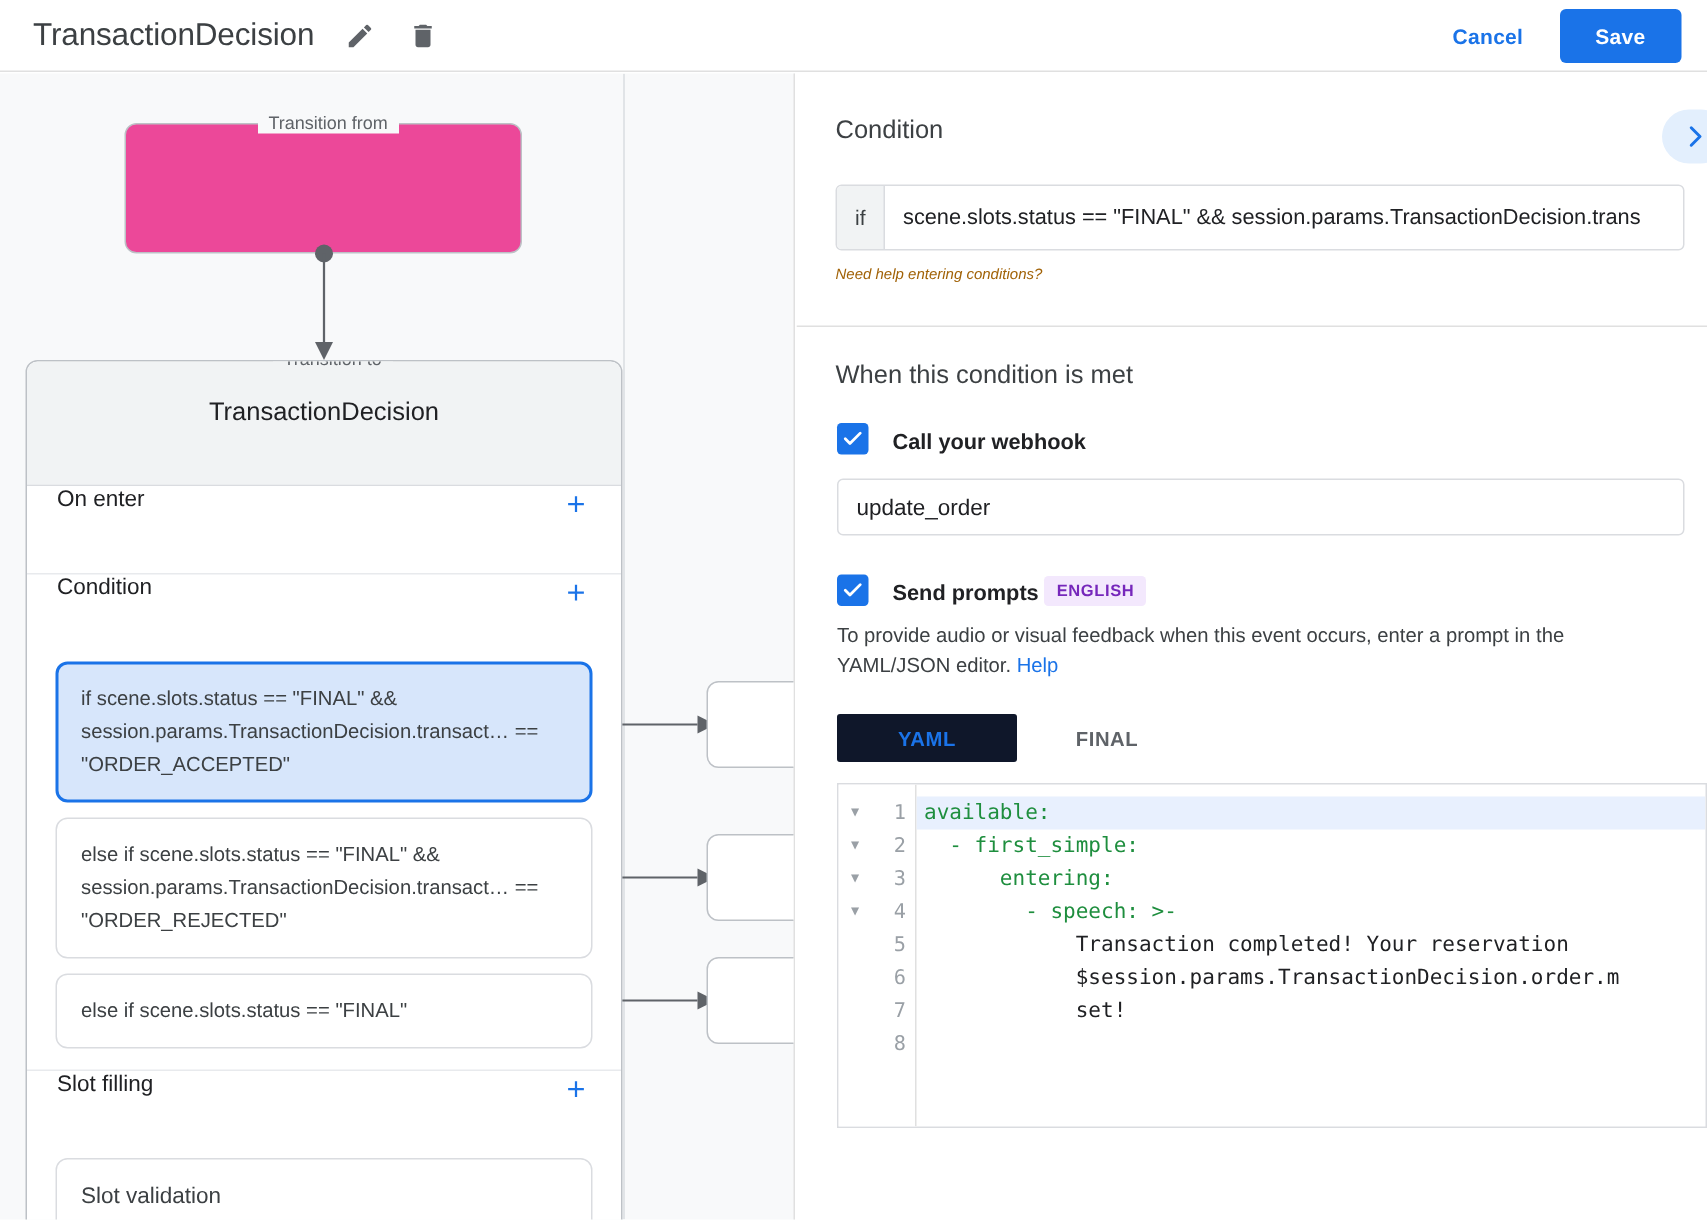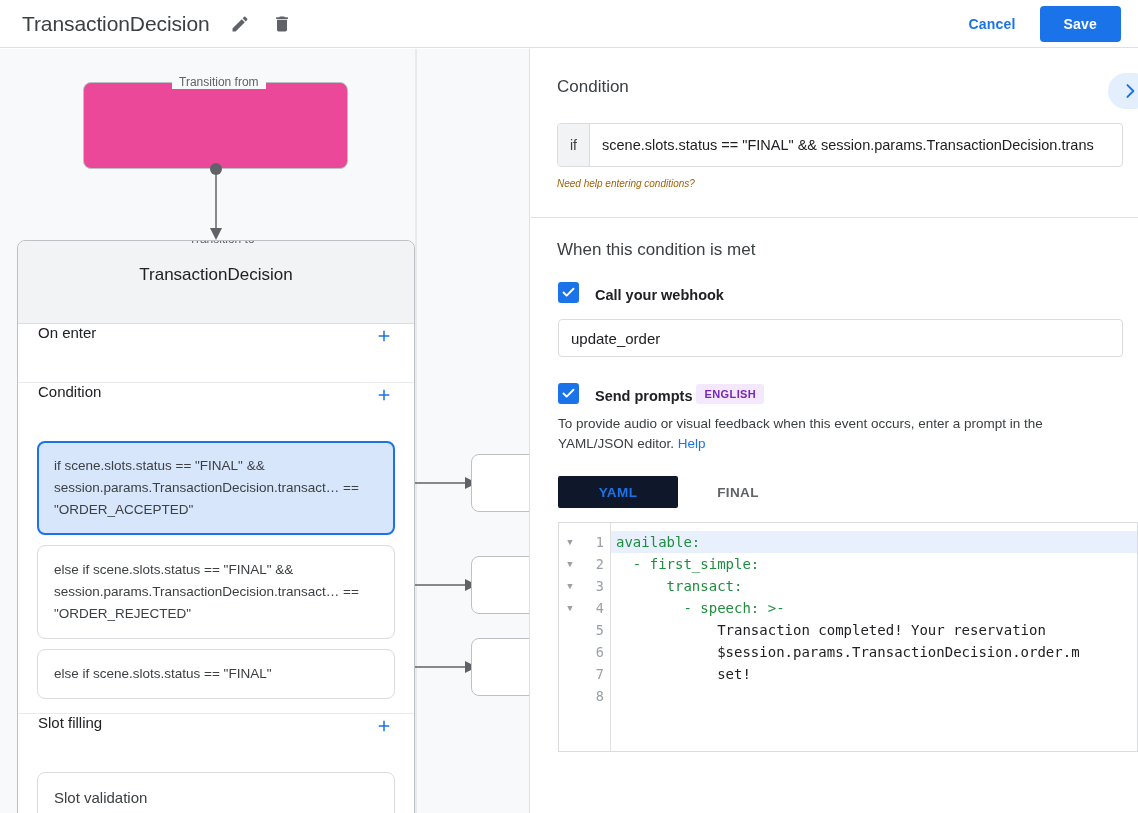--- a/index.html
+++ b/index.html
@@ -549,21 +549,21 @@
           <div class="lineno">3</div>
           <div class="lineno">4</div>
           <div class="lineno">5</div>
           <div class="lineno">6</div>
           <div class="lineno">7</div>
           <div class="lineno">8</div>
         </div>
       <div id="code-area">
           <div class="codeline hl"><span class="ykey">available:</span></div>
           <div class="codeline">  <span class="ykey">- first_simple:</span></div>
-          <div class="codeline">      <span class="ykey">transact:</span></div>
+          <div class="codeline">      <span class="ykey">entering:</span></div>
           <div class="codeline">        <span class="ykey">- speech: &gt;-</span></div>
           <div class="codeline">            Transaction completed! Your reservation</div>
           <div class="codeline">            $session.params.TransactionDecision.order.m</div>
           <div class="codeline">            set!</div>
           <div class="codeline"></div>
         </div>
     </div>
   </div>
 </div>
 

